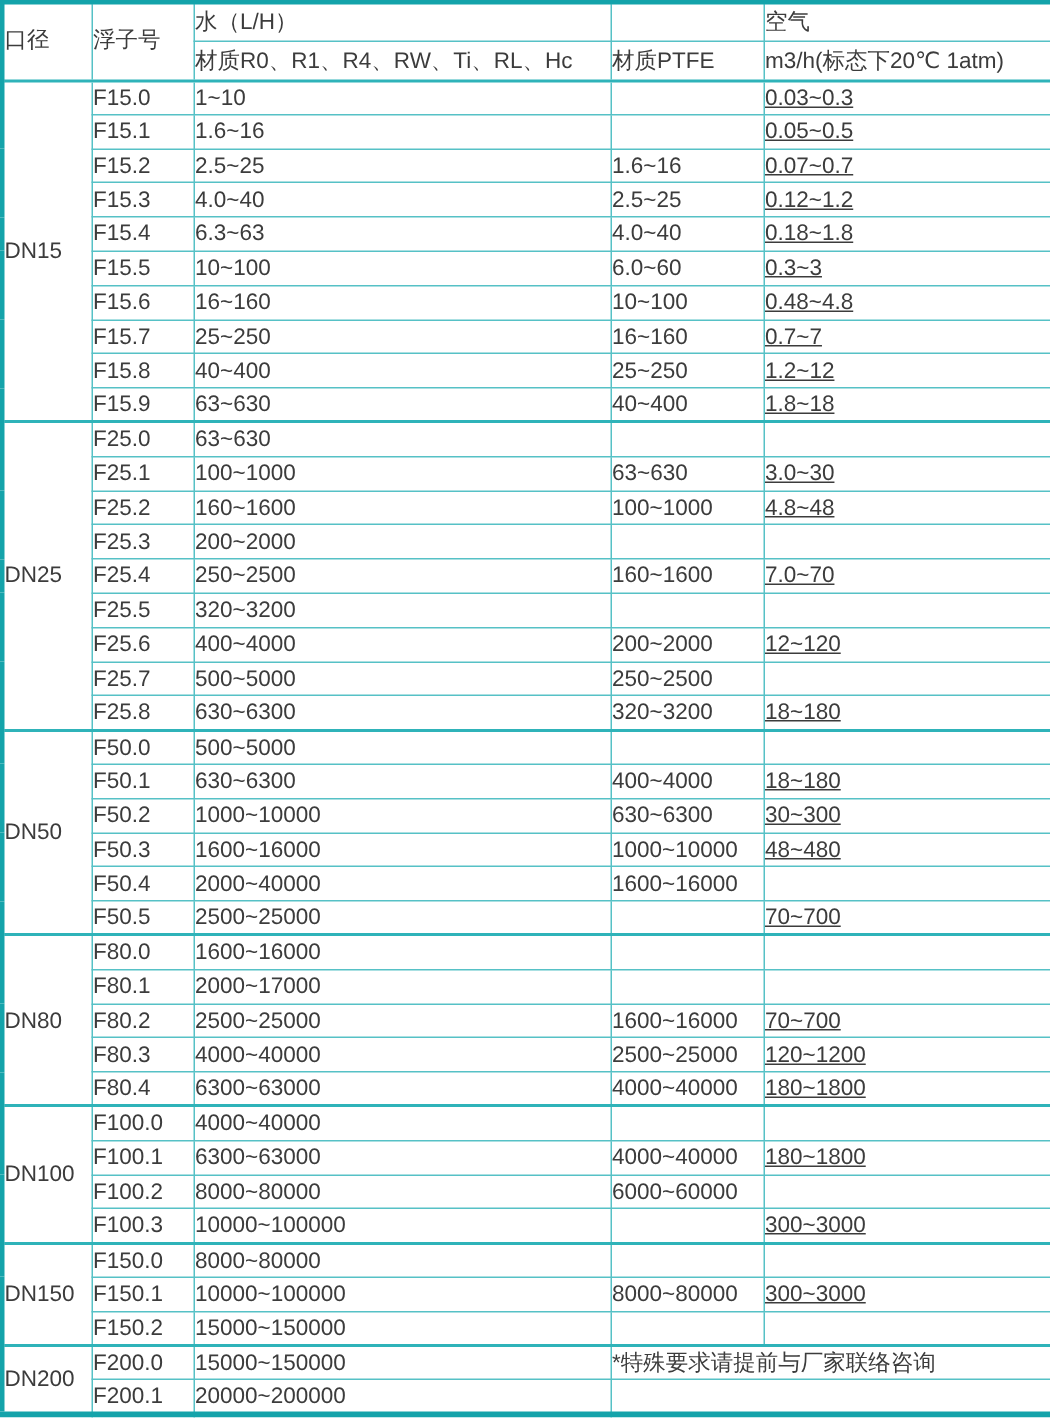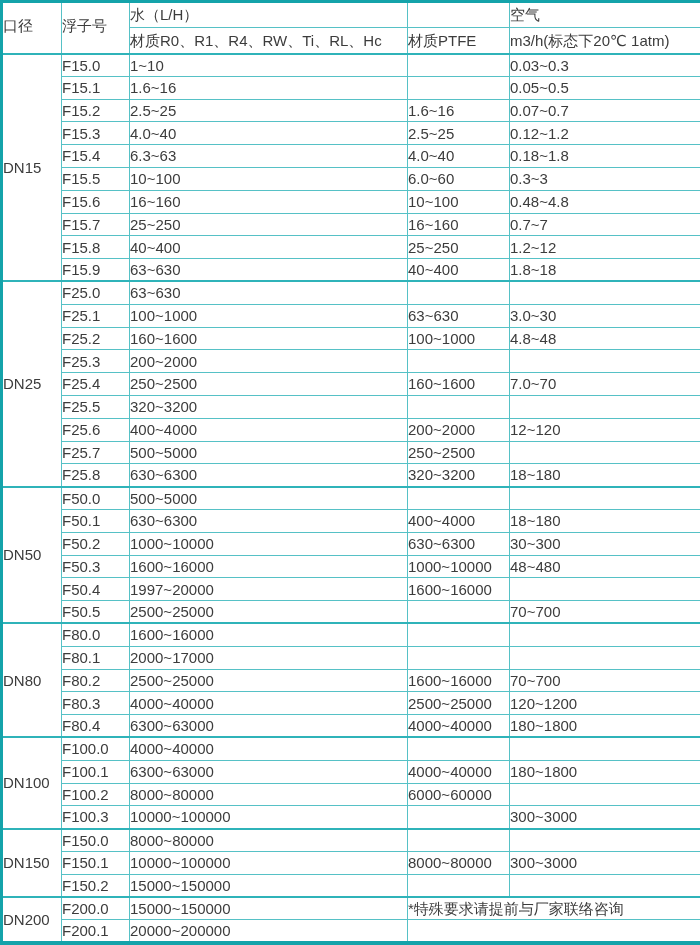--- a/index.html
+++ b/index.html
@@ -34,21 +34,21 @@
   }
   thead tr { height: 26px; }
   tbody tr { height: 22px; }
   .center { text-align: center; font-family: Liberation Mono, monospace; }
   .pad8 { padding-left: 8px; }
   .pad6 { padding-left: 6px; margin-left: 28px; }
   td.c-diam { text-align: center; font-size: 15px; }
   td.c-float { text-align: center; }
   td.c-water { padding-left: 8px; }
   td.c-ptfe { padding-left: 6px; }
-  td.c-air { padding-left: 9px; }
+  td.c-air { padding-left: 9px; text-decoration: underline; }
   td.c-note { padding-left: 6px; }
   
   tr.group-first > th, tr.group-first > td {
     border-top: 2px solid #2fb3b9;
   }
 </style>
 </head>
 <body>
 
 <table class="spec">
@@ -210,21 +210,21 @@
         <td class="c-air">30~300</td>
       </tr>
       <tr>
         <td class="c-float">F50.3</td>
         <td class="c-water">1600~16000</td>
         <td class="c-ptfe">1000~10000</td>
         <td class="c-air">48~480</td>
       </tr>
       <tr>
         <td class="c-float">F50.4</td>
-        <td class="c-water">1997~20000</td>
+        <td class="c-water">2000~40000</td>
         <td class="c-ptfe">1600~16000</td>
         <td class="c-air"></td>
       </tr>
       <tr>
         <td class="c-float">F50.5</td>
         <td class="c-water">2500~25000</td>
         <td class="c-ptfe"></td>
         <td class="c-air">70~700</td>
       </tr>
       <tr class="group-first">

